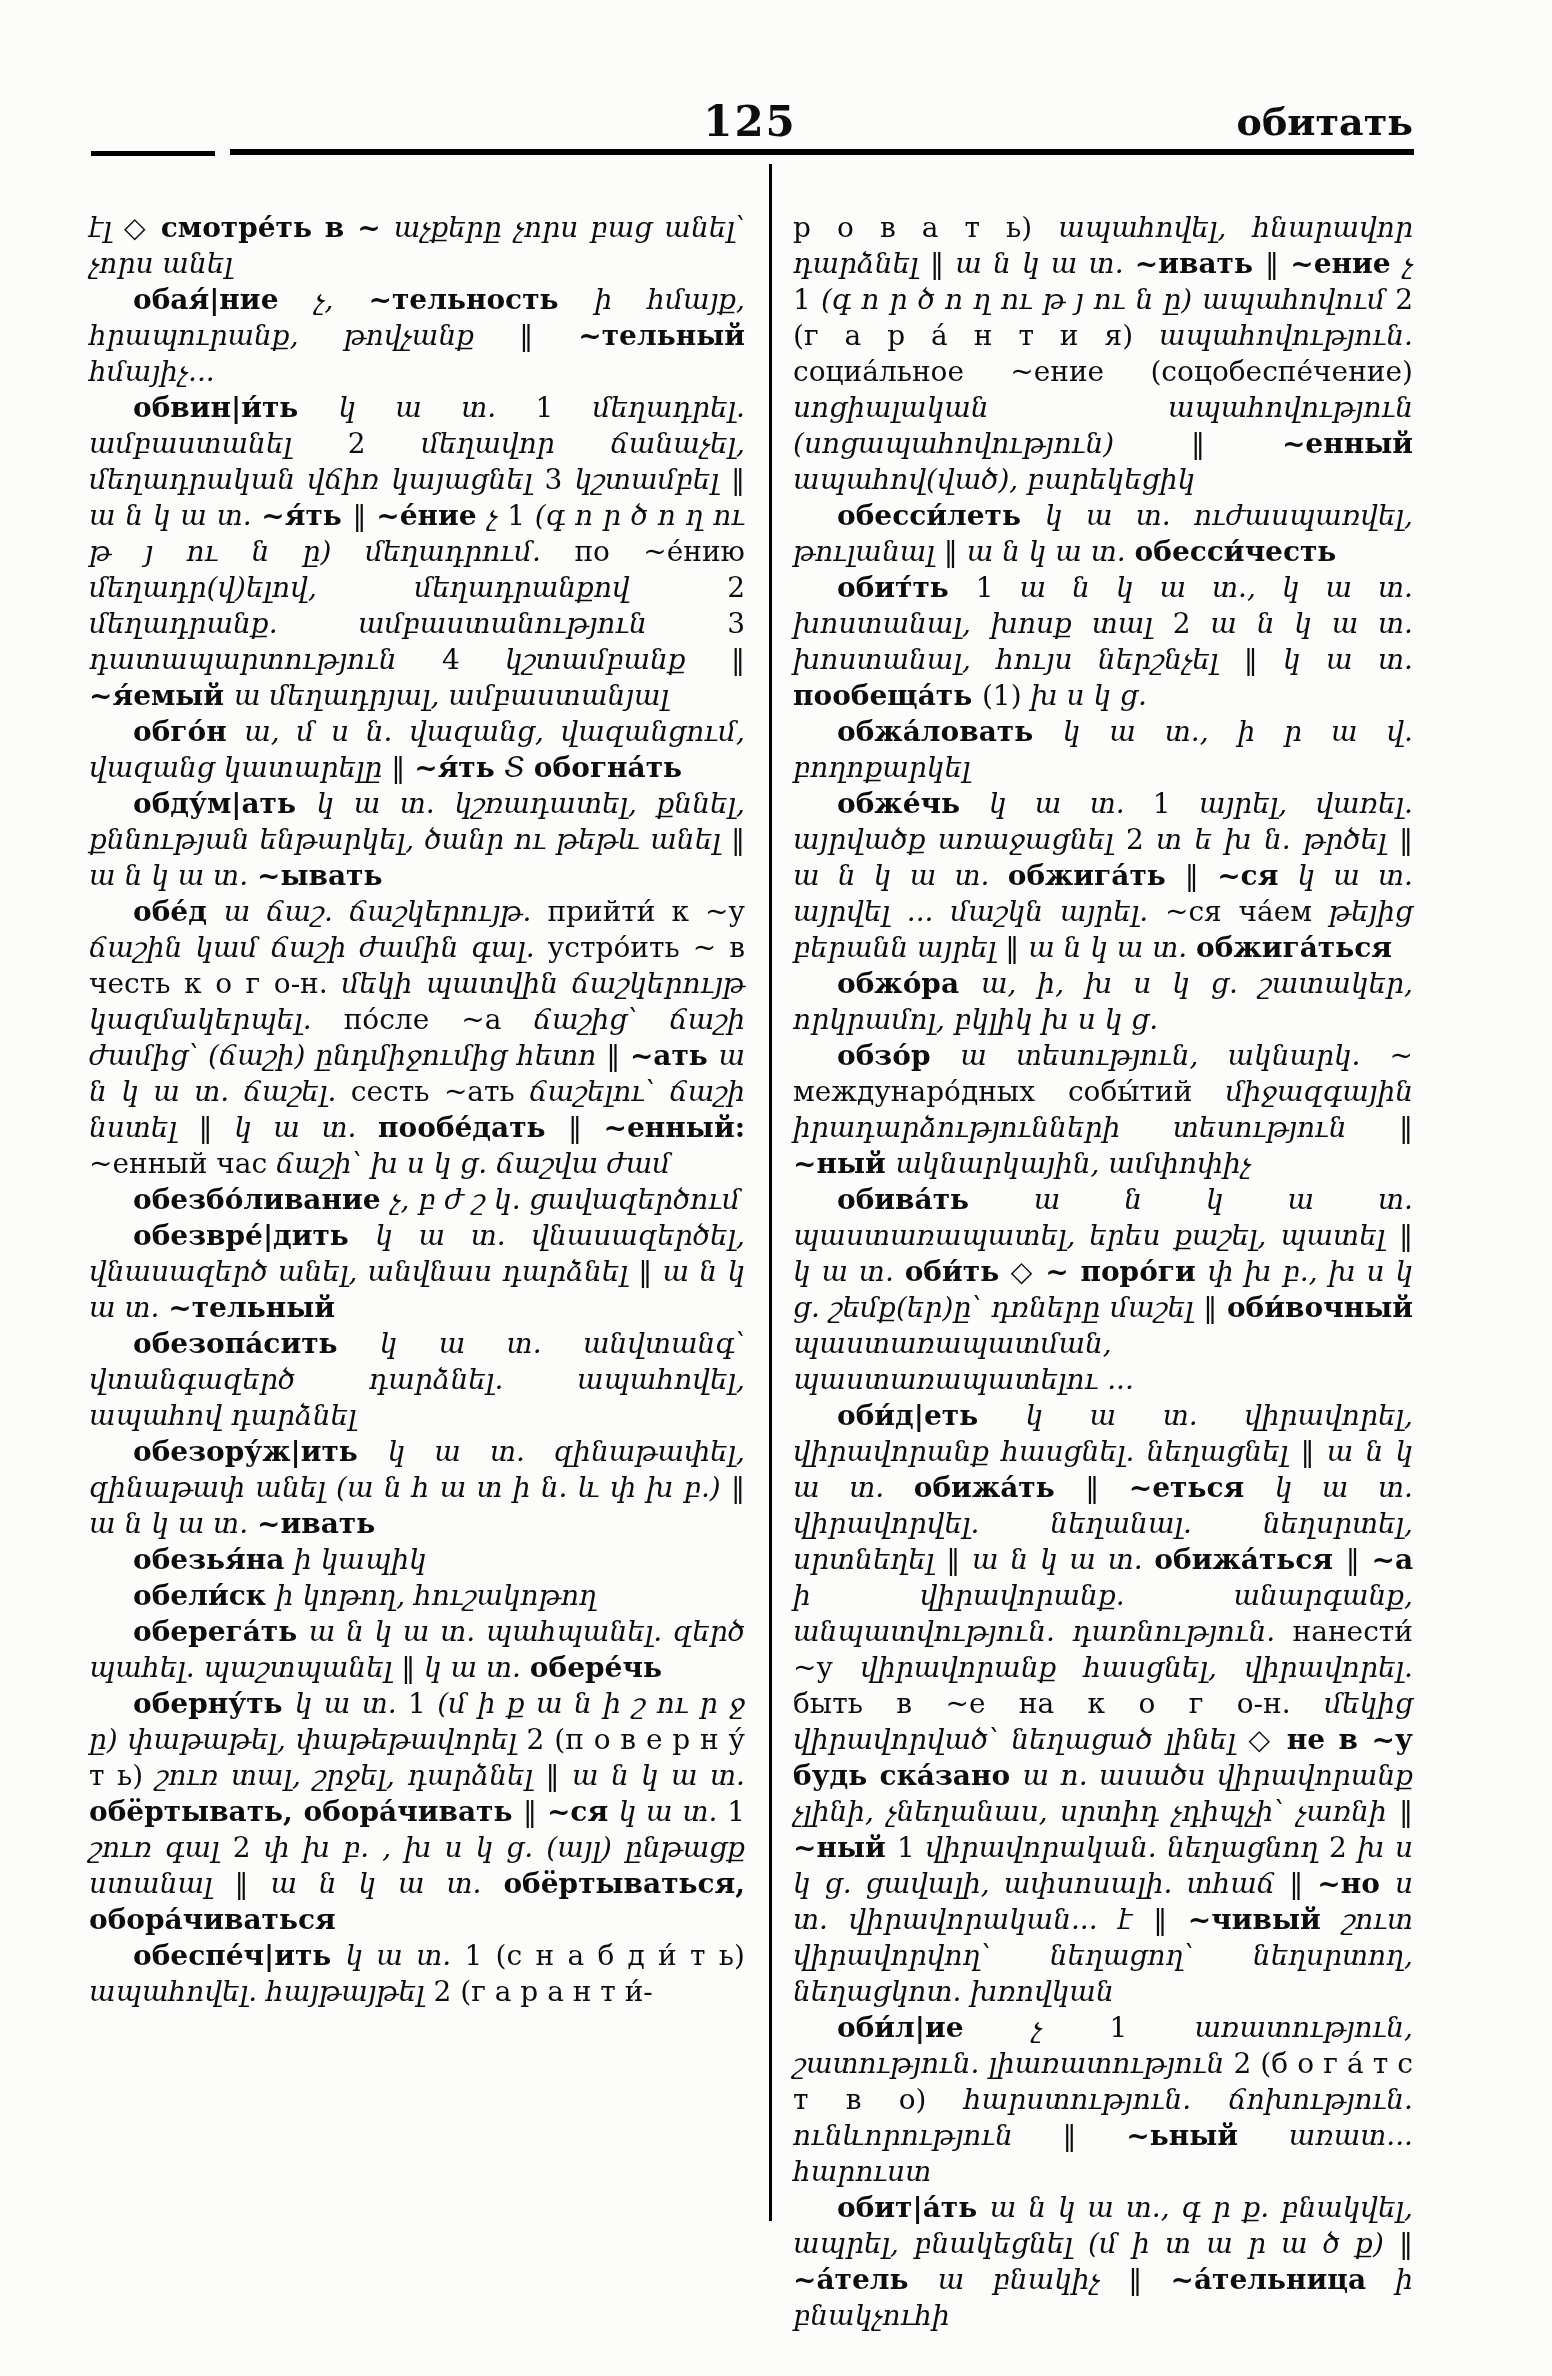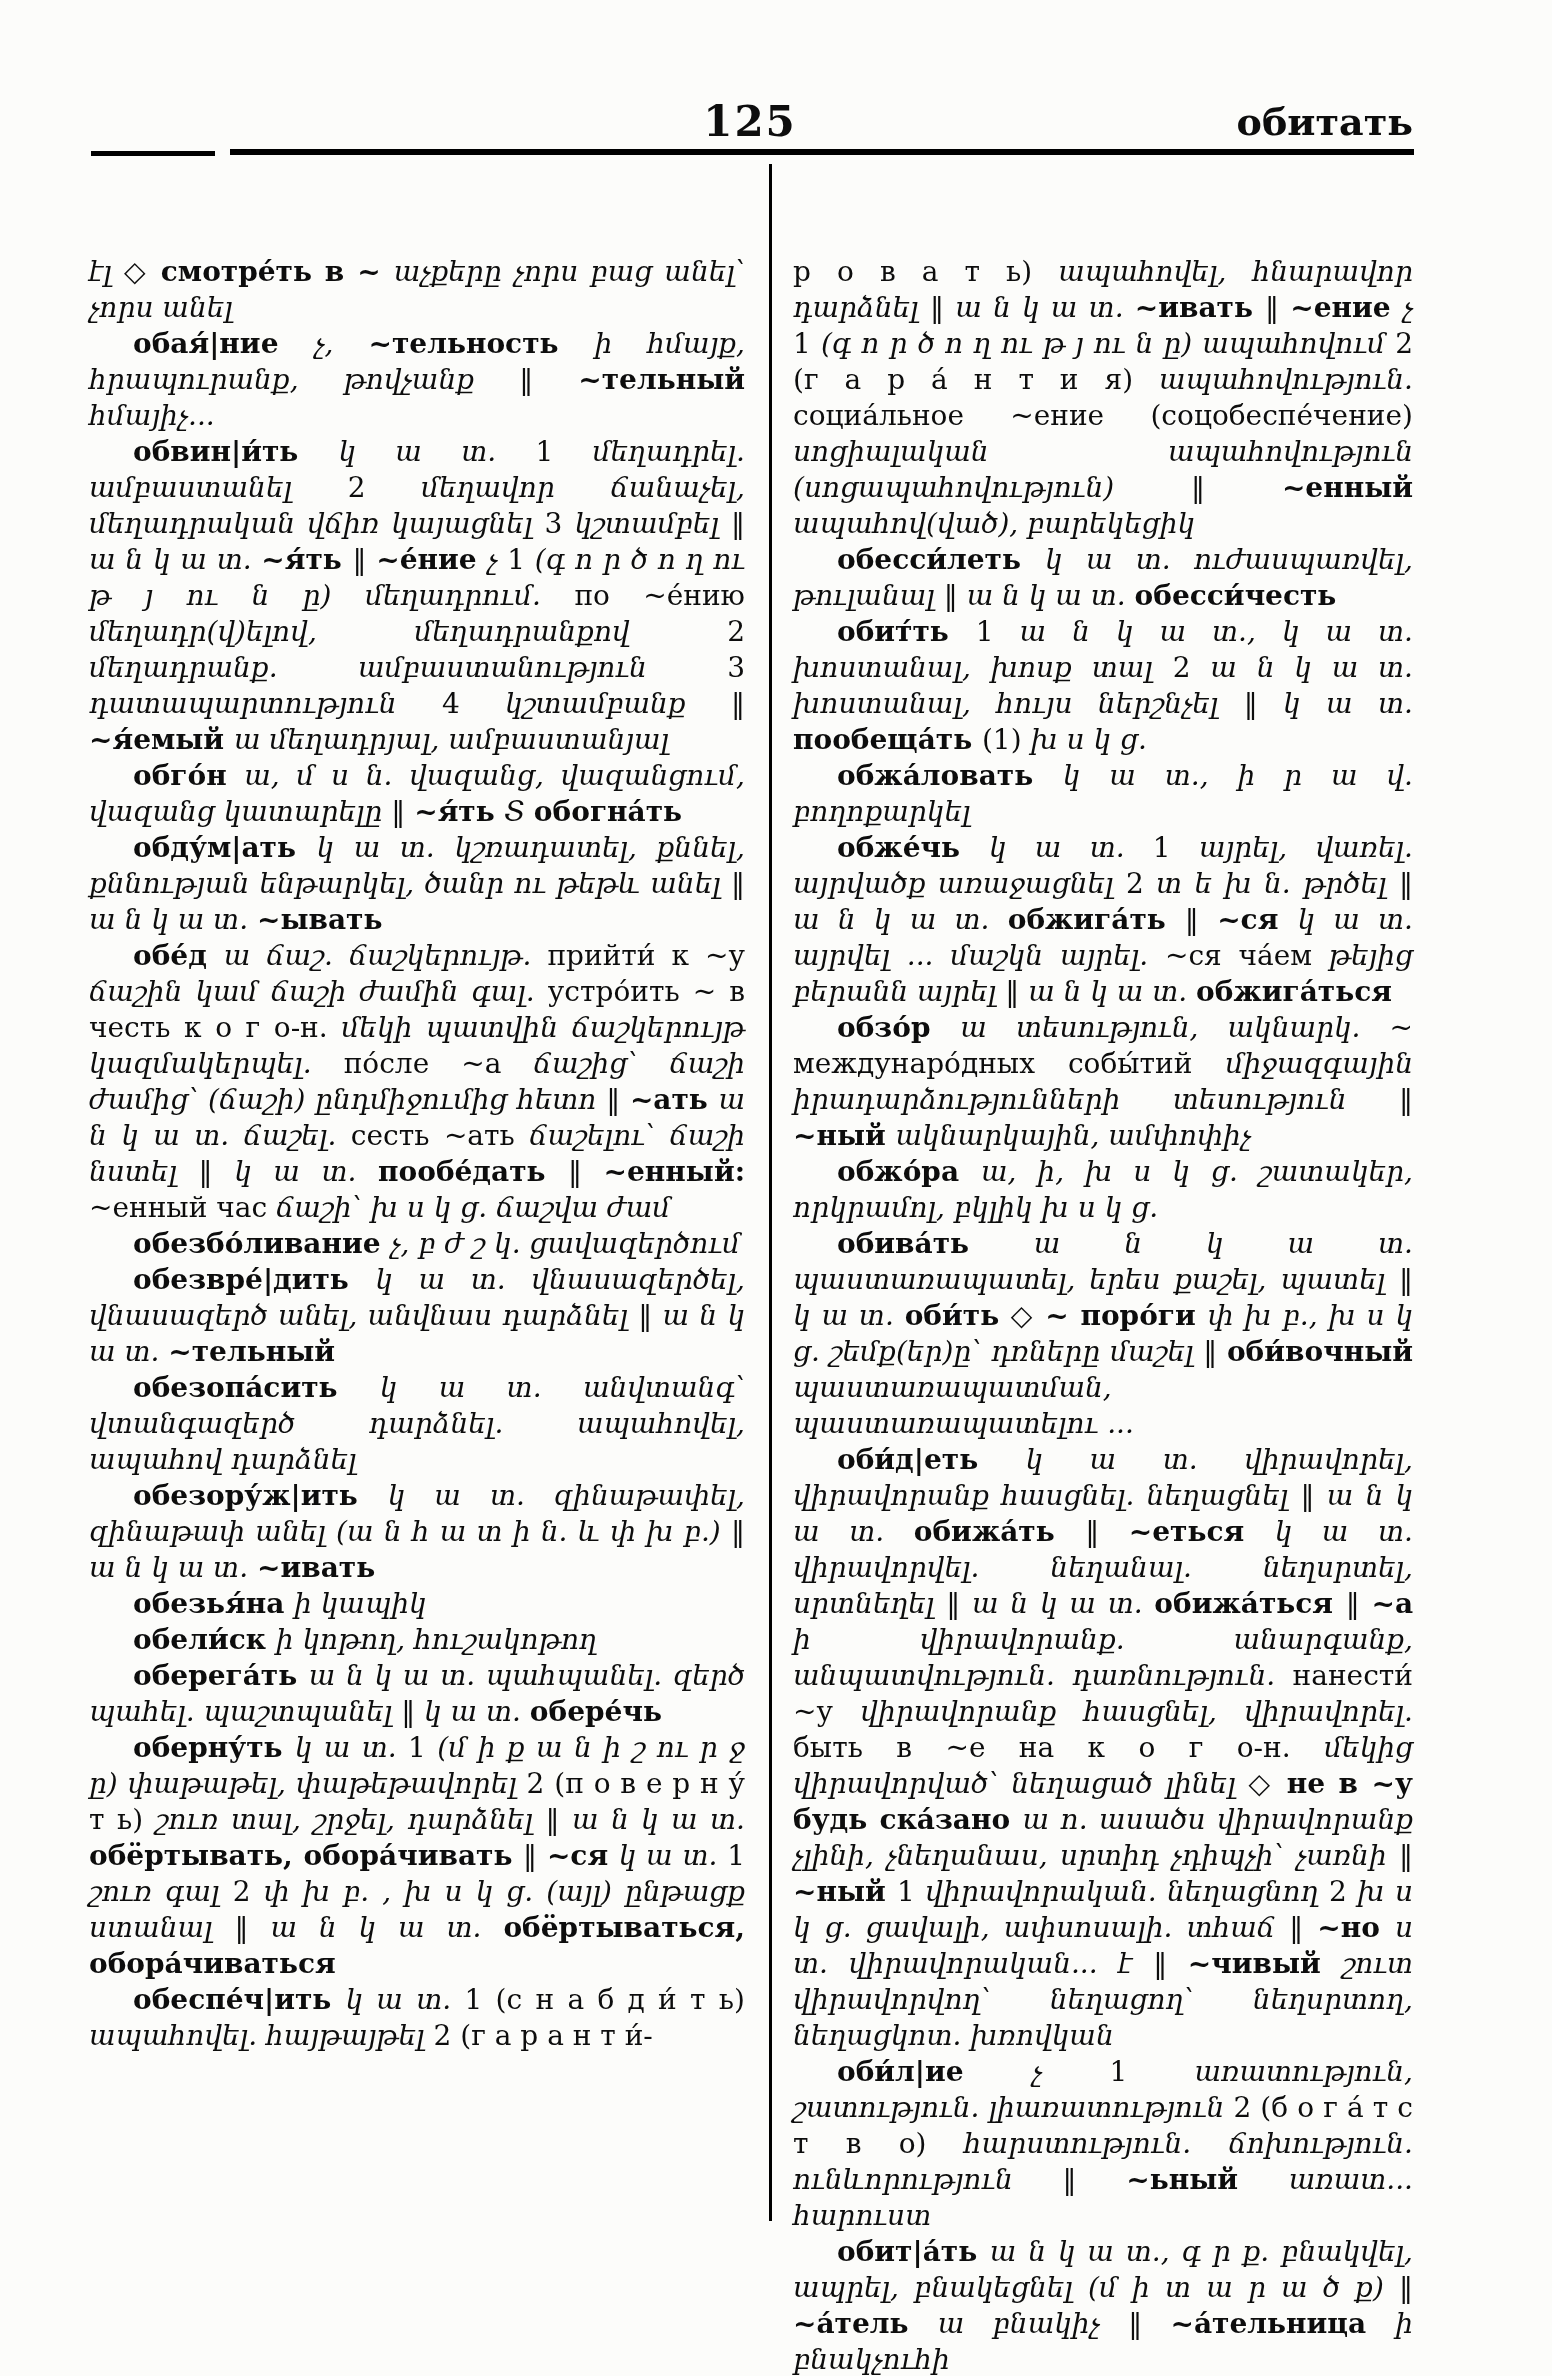--- a/index.html
+++ b/index.html
@@ -27,21 +27,21 @@
     position:absolute;left:769px;top:164px;width:3px;height:2057px;background:#000;
   }
   .col{
     position:absolute;top:210px;
     font-size:28px;line-height:36px;
     text-align:justify;
   }
   .col.left{left:89px;width:656px;}
   .col.right{left:793px;width:620px;}
   p.entry{margin:0;padding:0;text-indent:44px;}
-  p.entry.cont{text-indent:0;margin-top:44px;}
+  p.entry.cont{text-indent:0;}
   span.b{font-weight:bold;}
   span.r{font-weight:normal;}
   span.i{font-style:italic;}
 </style>
 </head>
 <body>
 
 <div class="page-number">125</div>
 <div class="guide-word">обитать</div>
 <div class="rule-left"></div>
@@ -64,20 +64,20 @@
     <p class="entry"><span class="b">оберега́ть </span><span class="i">ա ն կ ա տ. պահպանել. զերծ պահել. պաշտպանել </span><span class="r">‖ </span><span class="i">կ ա տ. </span><span class="b">обере́чь</span></p>
     <p class="entry"><span class="b">оберну́ть </span><span class="i">կ ա տ. </span><span class="r">1 </span><span class="i">(մ ի  ք ա ն ի  շ ու ր ջ ը) փաթաթել, փաթեթավորել </span><span class="r">2 (п о в е р н у́ т ь) </span><span class="i">շուռ տալ, շրջել, դարձնել </span><span class="r">‖ </span><span class="i">ա ն կ ա տ. </span><span class="b">обёртывать, обора́чивать </span><span class="r">‖ </span><span class="b">~ся </span><span class="i">կ ա տ. </span><span class="r">1 </span><span class="i">շուռ գալ </span><span class="r">2 </span><span class="i">փ խ բ. , խ ս կ ց. (այլ) ընթացք ստանալ </span><span class="r">‖ </span><span class="i">ա ն կ ա տ. </span><span class="b">обёртываться, обора́чиваться</span></p>
     <p class="entry"><span class="b">обеспе́ч|ить </span><span class="i">կ ա տ. </span><span class="r">1 (с н а б д и́ т ь) </span><span class="i">ապահովել. հայթայթել </span><span class="r">2 (г а р а н т и́-</span></p>
   </div>
 <div class="col right" id="col-right">
     <p class="entry cont"><span class="r">р о в а т ь) </span><span class="i">ապահովել, հնարավոր դարձնել </span><span class="r">‖ </span><span class="i">ա ն կ ա տ. </span><span class="b">~ивать </span><span class="r">‖ </span><span class="b">~ение </span><span class="i">չ </span><span class="r">1 </span><span class="i">(գ ո ր ծ ո ղ ու թ յ ու ն ը) ապահովում </span><span class="r">2 (г а р а́ н т и я) </span><span class="i">ապահովություն. </span><span class="r">социа́льное ~ение (соцобеспе́чение) </span><span class="i">սոցիալական ապահովություն (սոցապահովություն) </span><span class="r">‖ </span><span class="b">~енный </span><span class="i">ապահով(ված), բարեկեցիկ</span></p>
     <p class="entry"><span class="b">обесси́леть </span><span class="i">կ ա տ. ուժասպառվել, թուլանալ </span><span class="r">‖ </span><span class="i">ա ն կ ա տ. </span><span class="b">обесси́честь</span></p>
     <p class="entry"><span class="b">обит́ть </span><span class="r">1 </span><span class="i">ա ն կ ա տ., կ ա տ. խոստանալ, խոսք տալ </span><span class="r">2 </span><span class="i">ա ն կ ա տ. խոստանալ, հույս ներշնչել </span><span class="r">‖ </span><span class="i">կ ա տ. </span><span class="b">пообеща́ть </span><span class="r">(1) </span><span class="i">խ ս կ ց.</span></p>
     <p class="entry"><span class="b">обжа́ловать </span><span class="i">կ ա տ., ի ր ա վ. բողոքարկել</span></p>
     <p class="entry"><span class="b">обже́чь </span><span class="i">կ ա տ. </span><span class="r">1 </span><span class="i">այրել, վառել. այրվածք առաջացնել </span><span class="r">2 </span><span class="i">տ ե խ ն. թրծել </span><span class="r">‖ </span><span class="i">ա ն կ ա տ. </span><span class="b">обжига́ть </span><span class="r">‖ </span><span class="b">~ся </span><span class="i">կ ա տ. այրվել ... մաշկն այրել. </span><span class="r">~ся ча́ем </span><span class="i">թեյից բերանն այրել </span><span class="r">‖ </span><span class="i">ա ն կ ա տ. </span><span class="b">обжига́ться</span></p>
+    <p class="entry"><span class="b">обжо́ра </span><span class="i">ա, ի, խ ս կ ց. շատակեր, որկրամոլ, բկլիկ խ ս կ ց.</span></p>
     <p class="entry"><span class="b">обзо́р </span><span class="i">ա տեսություն, ակնարկ. </span><span class="r">~ междунаро́дных собы́тий </span><span class="i">միջազգային իրադարձությունների տեսություն </span><span class="r">‖ </span><span class="b">~ный </span><span class="i">ակնարկային, ամփոփիչ</span></p>
-    <p class="entry"><span class="b">обжо́ра </span><span class="i">ա, ի, խ ս կ ց. շատակեր, որկրամոլ, բկլիկ խ ս կ ց.</span></p>
     <p class="entry"><span class="b">обива́ть </span><span class="i">ա ն կ ա տ. պաստառապատել, երես քաշել, պատել </span><span class="r">‖ </span><span class="i">կ ա տ. </span><span class="b">оби́ть </span><span class="r">◇ </span><span class="b">~ поро́ги </span><span class="i">փ խ բ., խ ս կ ց. շեմք(եր)ը՝ դռները մաշել </span><span class="r">‖ </span><span class="b">оби́вочный </span><span class="i">պաստառապատման, պաստառապատելու ...</span></p>
     <p class="entry"><span class="b">оби́д|еть </span><span class="i">կ ա տ. վիրավորել, վիրավորանք հասցնել. նեղացնել </span><span class="r">‖ </span><span class="i">ա ն կ ա տ. </span><span class="b">обижа́ть </span><span class="r">‖ </span><span class="b">~еться </span><span class="i">կ ա տ. վիրավորվել. նեղանալ. նեղսրտել, սրտնեղել </span><span class="r">‖ </span><span class="i">ա ն կ ա տ. </span><span class="b">обижа́ться </span><span class="r">‖ </span><span class="b">~а </span><span class="i">ի վիրավորանք. անարգանք, անպատվություն. դառնություն. </span><span class="r">нанести́ ~у </span><span class="i">վիրավորանք հասցնել, վիրավորել. </span><span class="r">быть в ~е на к о г о-н. </span><span class="i">մեկից վիրավորված՝ նեղացած լինել </span><span class="r">◇ </span><span class="b">не в ~у будь ска́зано </span><span class="i">ա ո. ասածս վիրավորանք չլինի, չնեղանաս, սրտիդ չդիպչի՝ չառնի </span><span class="r">‖ </span><span class="b">~ный </span><span class="r">1 </span><span class="i">վիրավորական. նեղացնող </span><span class="r">2 </span><span class="i">խ ս կ ց. ցավալի, ափսոսալի. տհաճ </span><span class="r">‖ </span><span class="b">~но </span><span class="i">ս տ. վիրավորական... է </span><span class="r">‖ </span><span class="b">~чивый </span><span class="i">շուտ վիրավորվող՝ նեղացող՝ նեղսրտող, նեղացկոտ. խռովկան</span></p>
     <p class="entry"><span class="b">оби́л|ие </span><span class="i">չ </span><span class="r">1 </span><span class="i">առատություն, շատություն. լիառատություն </span><span class="r">2 (б о г а́ т с т в о) </span><span class="i">հարստություն. ճոխություն. ունևորություն </span><span class="r">‖ </span><span class="b">~ьный </span><span class="i">առատ... հարուստ</span></p>
     <p class="entry"><span class="b">обит|а́ть </span><span class="i">ա ն կ ա տ., գ ր ք. բնակվել, ապրել, բնակեցնել (մ ի  տ ա ր ա ծ ք) </span><span class="r">‖ </span><span class="b">~а́тель </span><span class="i">ա բնակիչ </span><span class="r">‖ </span><span class="b">~а́тельница </span><span class="i">ի բնակչուհի</span></p>
   </div>
 
 
 </body></html>

